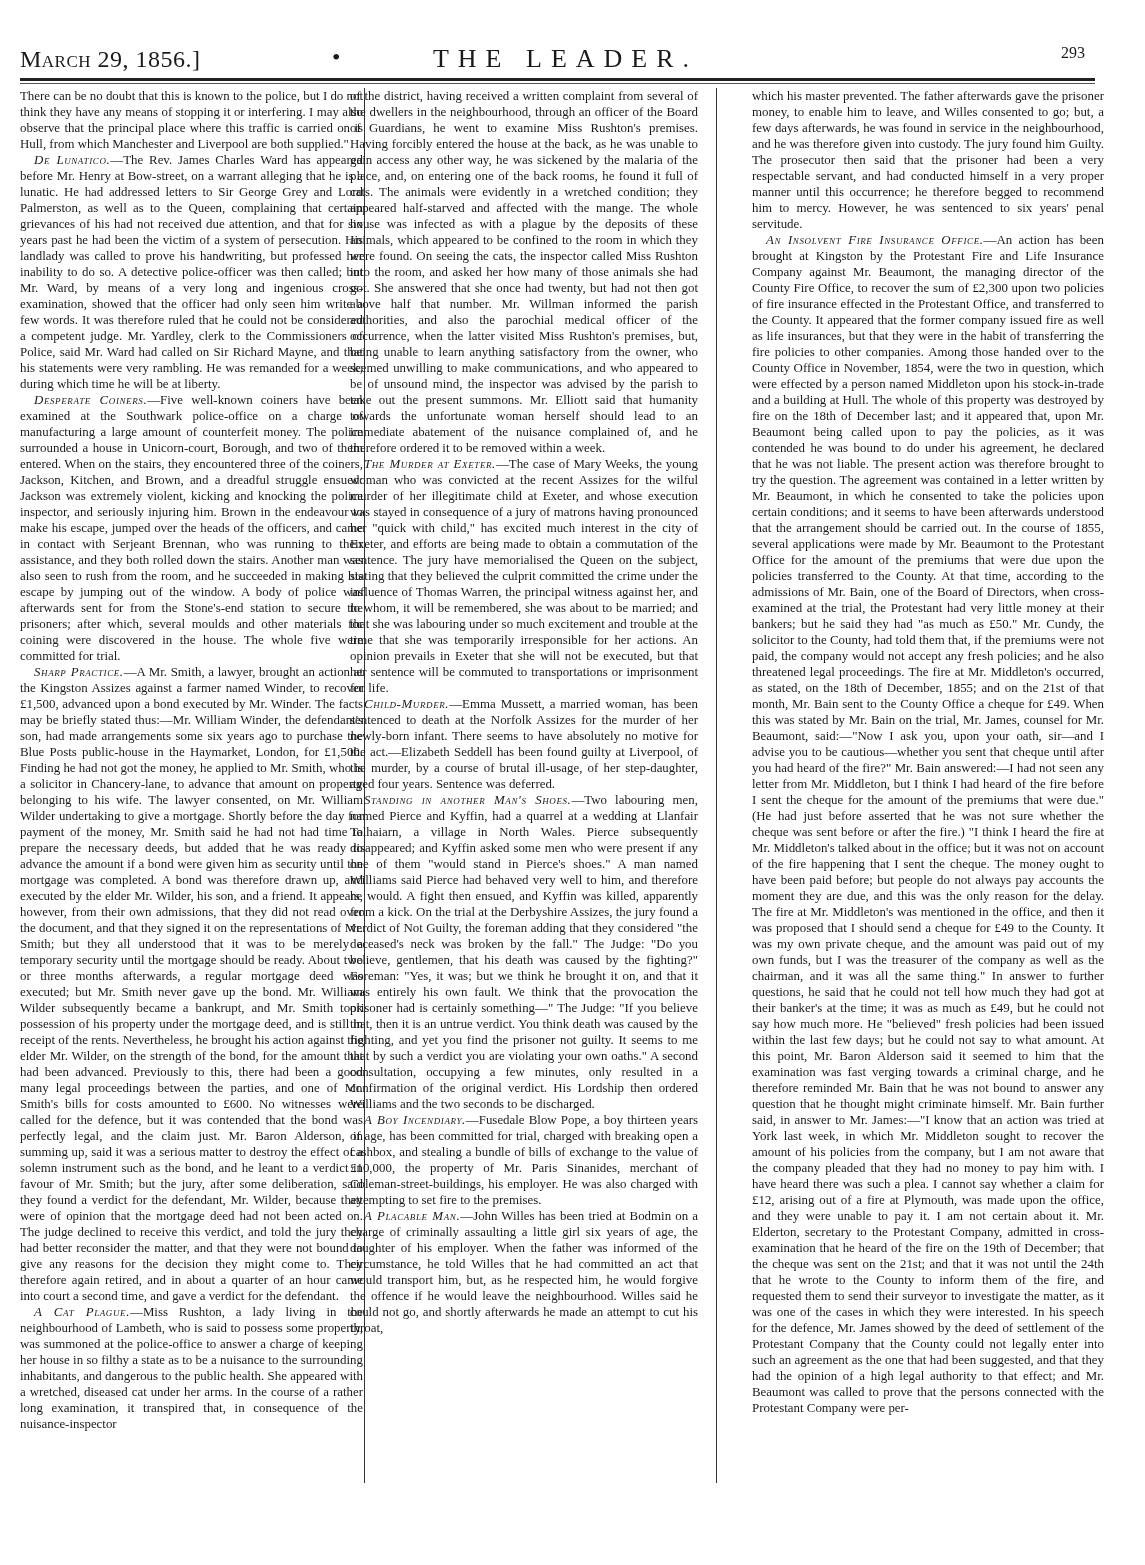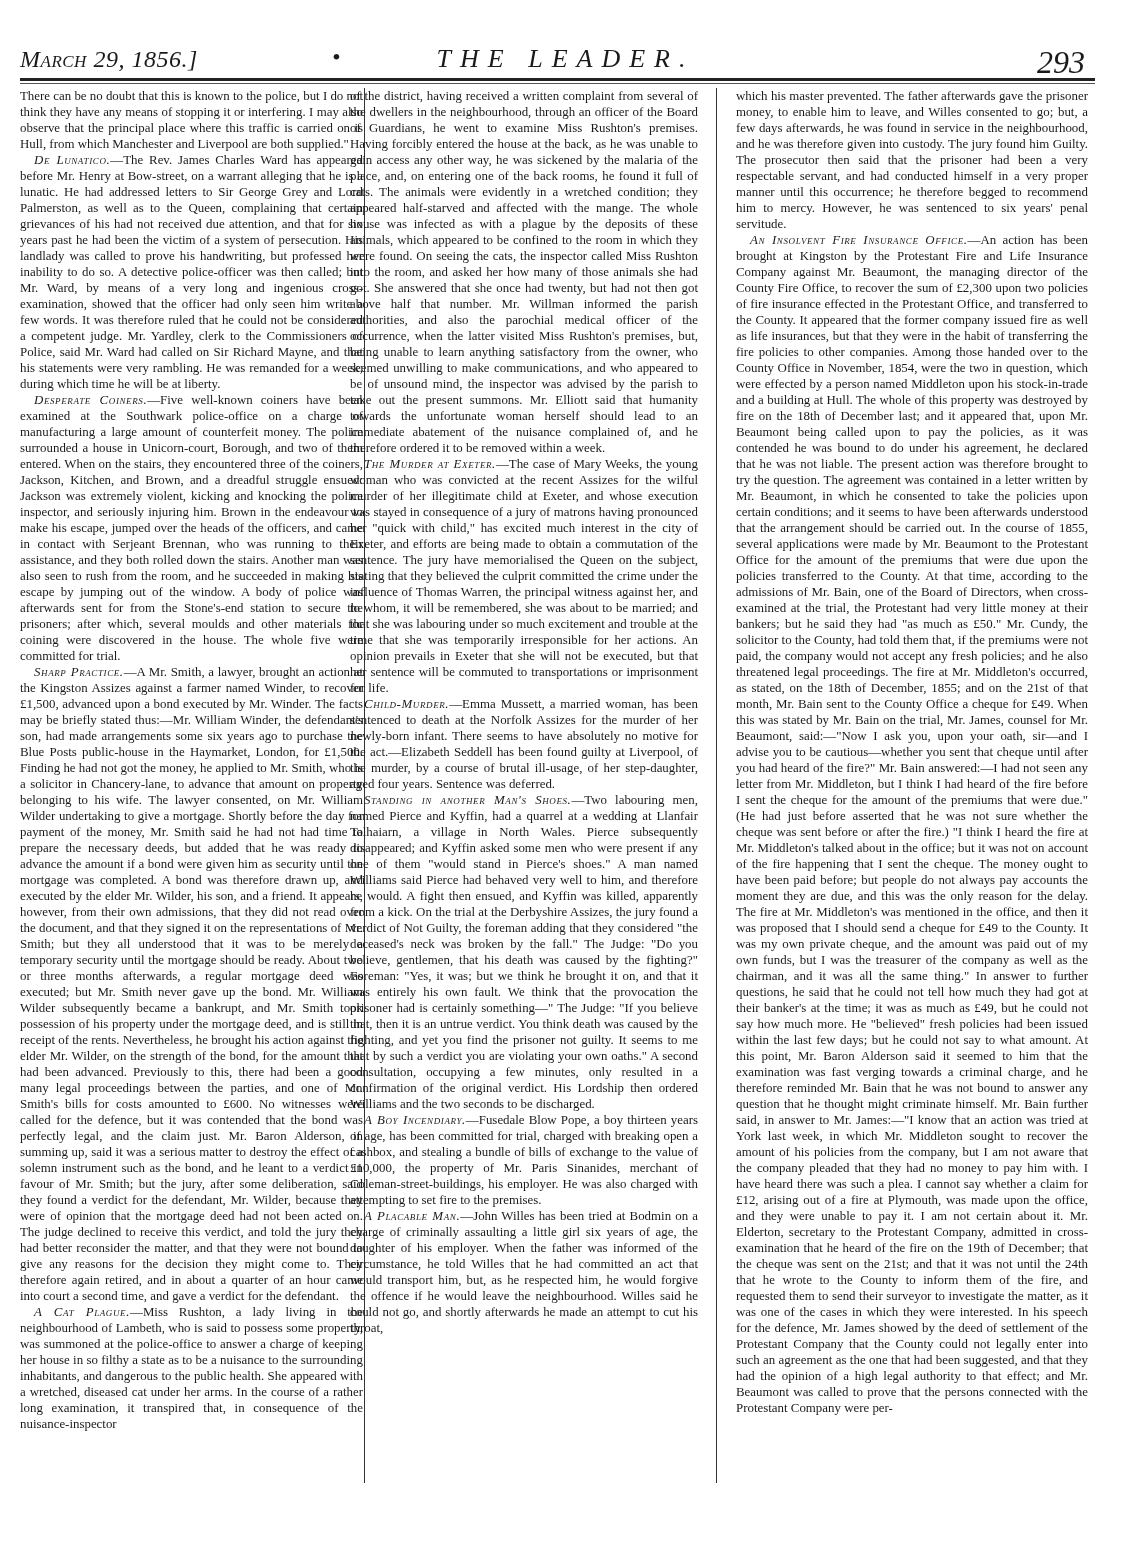--- a/index.html
+++ b/index.html
@@ -1,32 +1,32 @@
 <!DOCTYPE html>
 <html><head>
 <meta charset="utf-8">
 <style>
   html, body { margin:0; padding:0; background:#ffffff; }
   body { width:1145px; height:1565px; position:relative; overflow:hidden;
          font-family:"Liberation Serif","DejaVu Serif",serif; color:#1a1a1a; }
-  .masthead { position:absolute; left:20px; top:40px; width:1075px; height:36px;font-style:italic; }
+  .masthead { position:absolute; left:20px; top:40px; width:1075px; height:36px; }
   .date { position:absolute; left:0; top:6px; font-size:24px; font-variant:small-caps; letter-spacing:0.5px; }
   .dot { position:absolute; left:312px; top:4px; font-size:24px; }
   .title { position:absolute; left:16px; right:0; top:4px; text-align:center; font-size:26px; letter-spacing:9px; }
-  .page-no { position:absolute; right:10px; top:4px; font-size:32px; }
+  .page-no { position:absolute; right:10px; top:4px; font-size:16px; }
   .rule-thick { position:absolute; left:20px; top:78px; width:1075px; height:3px; background:#222; }
   .rule-thin { position:absolute; left:20px; top:83px; width:1075px; height:1px; background:#555; }
   .col { position:absolute; top:88px; width:343px; font-size:12.9px; line-height:16px;
          text-align:justify; hyphens:manual; }
   .col p { margin:0; text-indent:14px; }
   .col p.cont { text-indent:0; }
   .col .head { font-variant:small-caps; letter-spacing:0.6px;font-style:italic; }
   #col1 { left:20px; }
   #col2 { left:350px; width:348px; }
-  #col3 { left:736px; width:352px; }
+  #col3 { left:752px; width:352px; }
   .vrule { position:absolute; width:1px; background:#333; }
   #vr1 { left:364px; top:88px; height:1395px; }
   #vr2 { left:716px; top:88px; height:1395px; }
 </style>
 </head>
 <body>
 
 <div class="masthead">
   <span class="date">March 29, 1856.]</span>
   <span class="dot">•</span>

